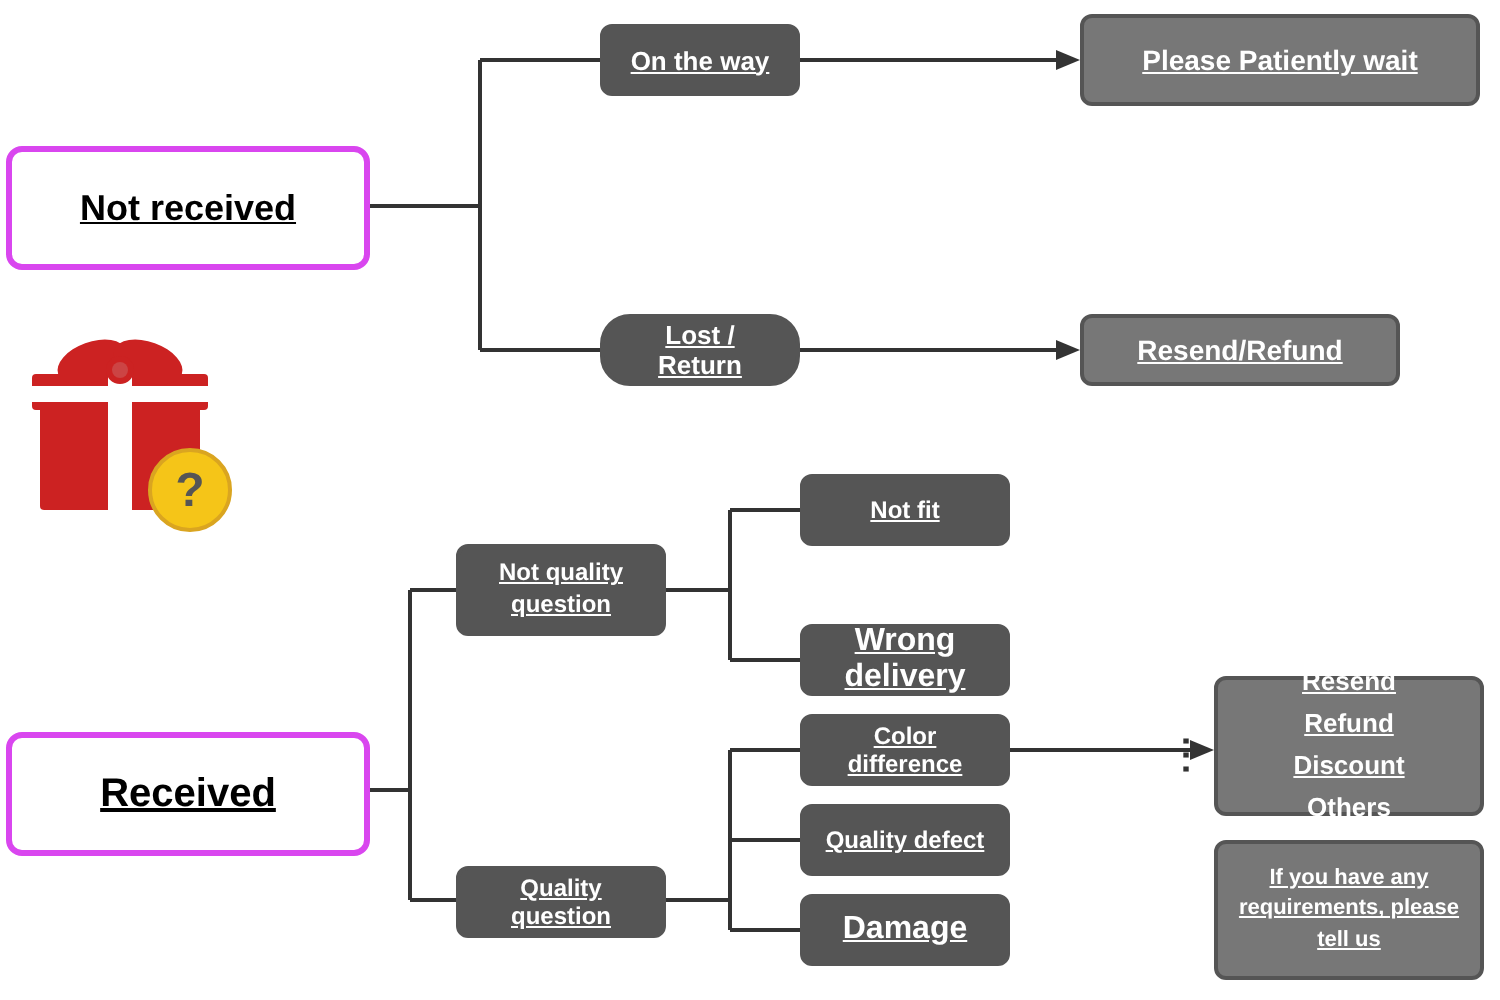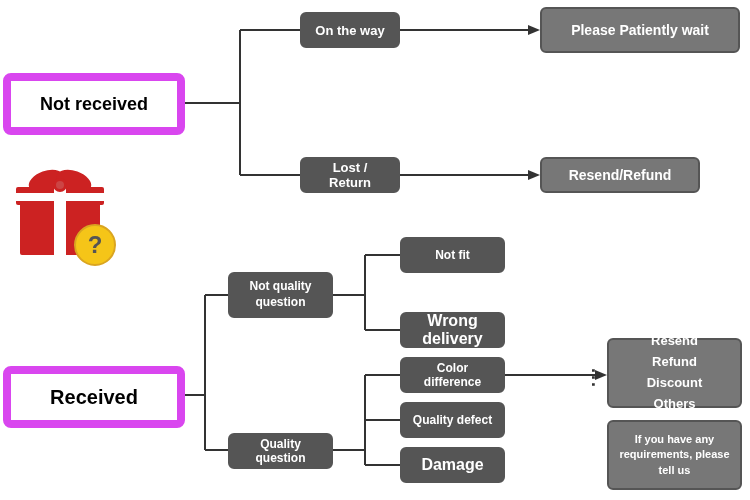--- a/index.html
+++ b/index.html
@@ -26,28 +26,29 @@
       border-radius: 6px;
       background: #555;
       color: #fff;
       font-size: 13px;
       font-weight: bold;
       display: flex;
       align-items: center;
       justify-content: center;
       text-align: center;
       padding: 16px 8px;
+      text-decoration: underline;
     }
 
     .box.large {
       background: #fff;
       color: #000;
       font-size: 20px;
       font-weight: bold;
-      border: 8px solid #d946ef;
+      border: 3px solid #d946ef;
       border-radius: 8px;
     }
 
     .box.outcome {
       background: #777;
       color: #fff;
       border-color: #555;
     }
 
     
@@ -118,21 +119,21 @@
     <line x1="500" y1="375" x2="595" y2="375" stroke="#333" stroke-width="2"></line>
     <polygon points="595,370 607,375 595,380" fill="#333"></polygon>
   </svg>
 
   <div class="box large" style="left:3px; top:73px; width:182px; height:62px; font-size:18px;">Not received</div>
 
   <div class="box" style="left:300px; top:12px; width:100px; height:36px;">On the way</div>
 
   <div class="box outcome" style="left:540px; top:7px; width:200px; height:46px; font-size:14px; font-weight:bold;">Please Patiently wait</div>
 
-  <div class="box" style="left:300px; top:157px; width:100px; height:36px;">Lost / Return</div>
+  <div class="box" style="left:300px; top:157px; width:100px; height:36px;border-radius:15px;">Lost / Return</div>
 
   <div class="box outcome" style="left:540px; top:157px; width:160px; height:36px; font-size:14px;">Resend/Refund</div>
 
   <div class="gift-area">
     <svg width="110" height="115" viewBox="0 0 110 115">
 
       <rect x="10" y="45" width="80" height="55" fill="#cc2222" rx="2"></rect>
 
       <rect x="6" y="32" width="88" height="18" fill="#cc2222" rx="2"></rect>
 

